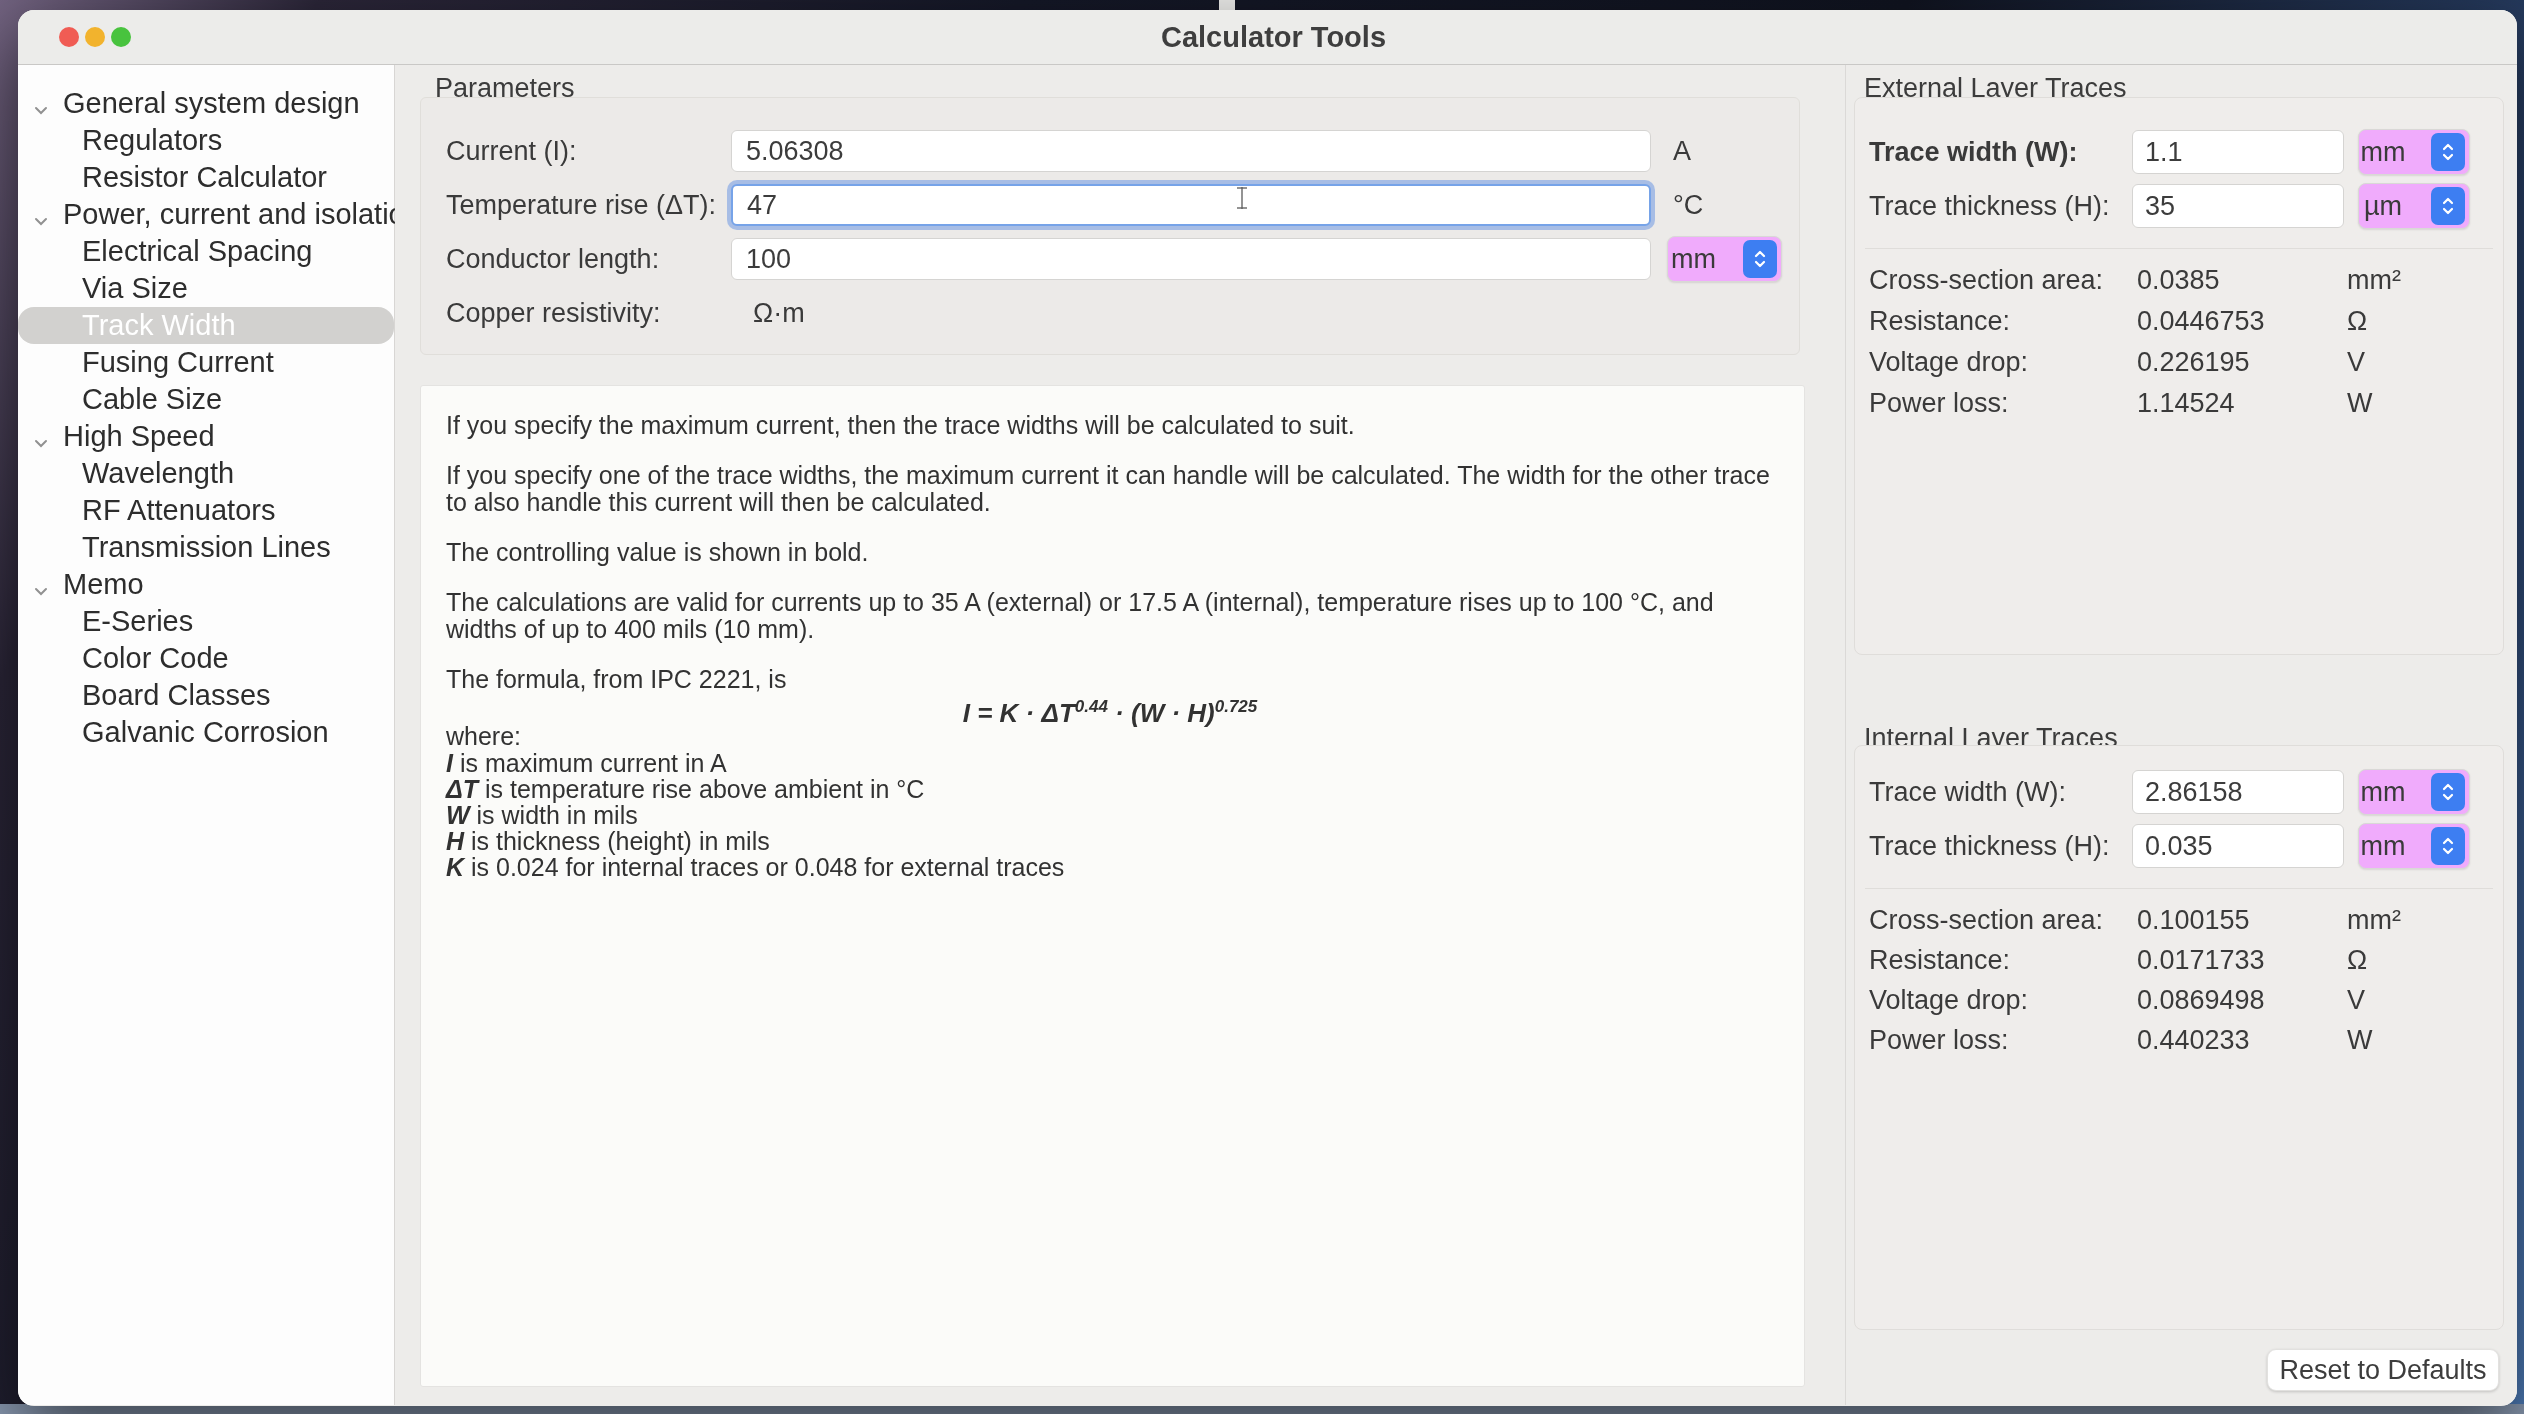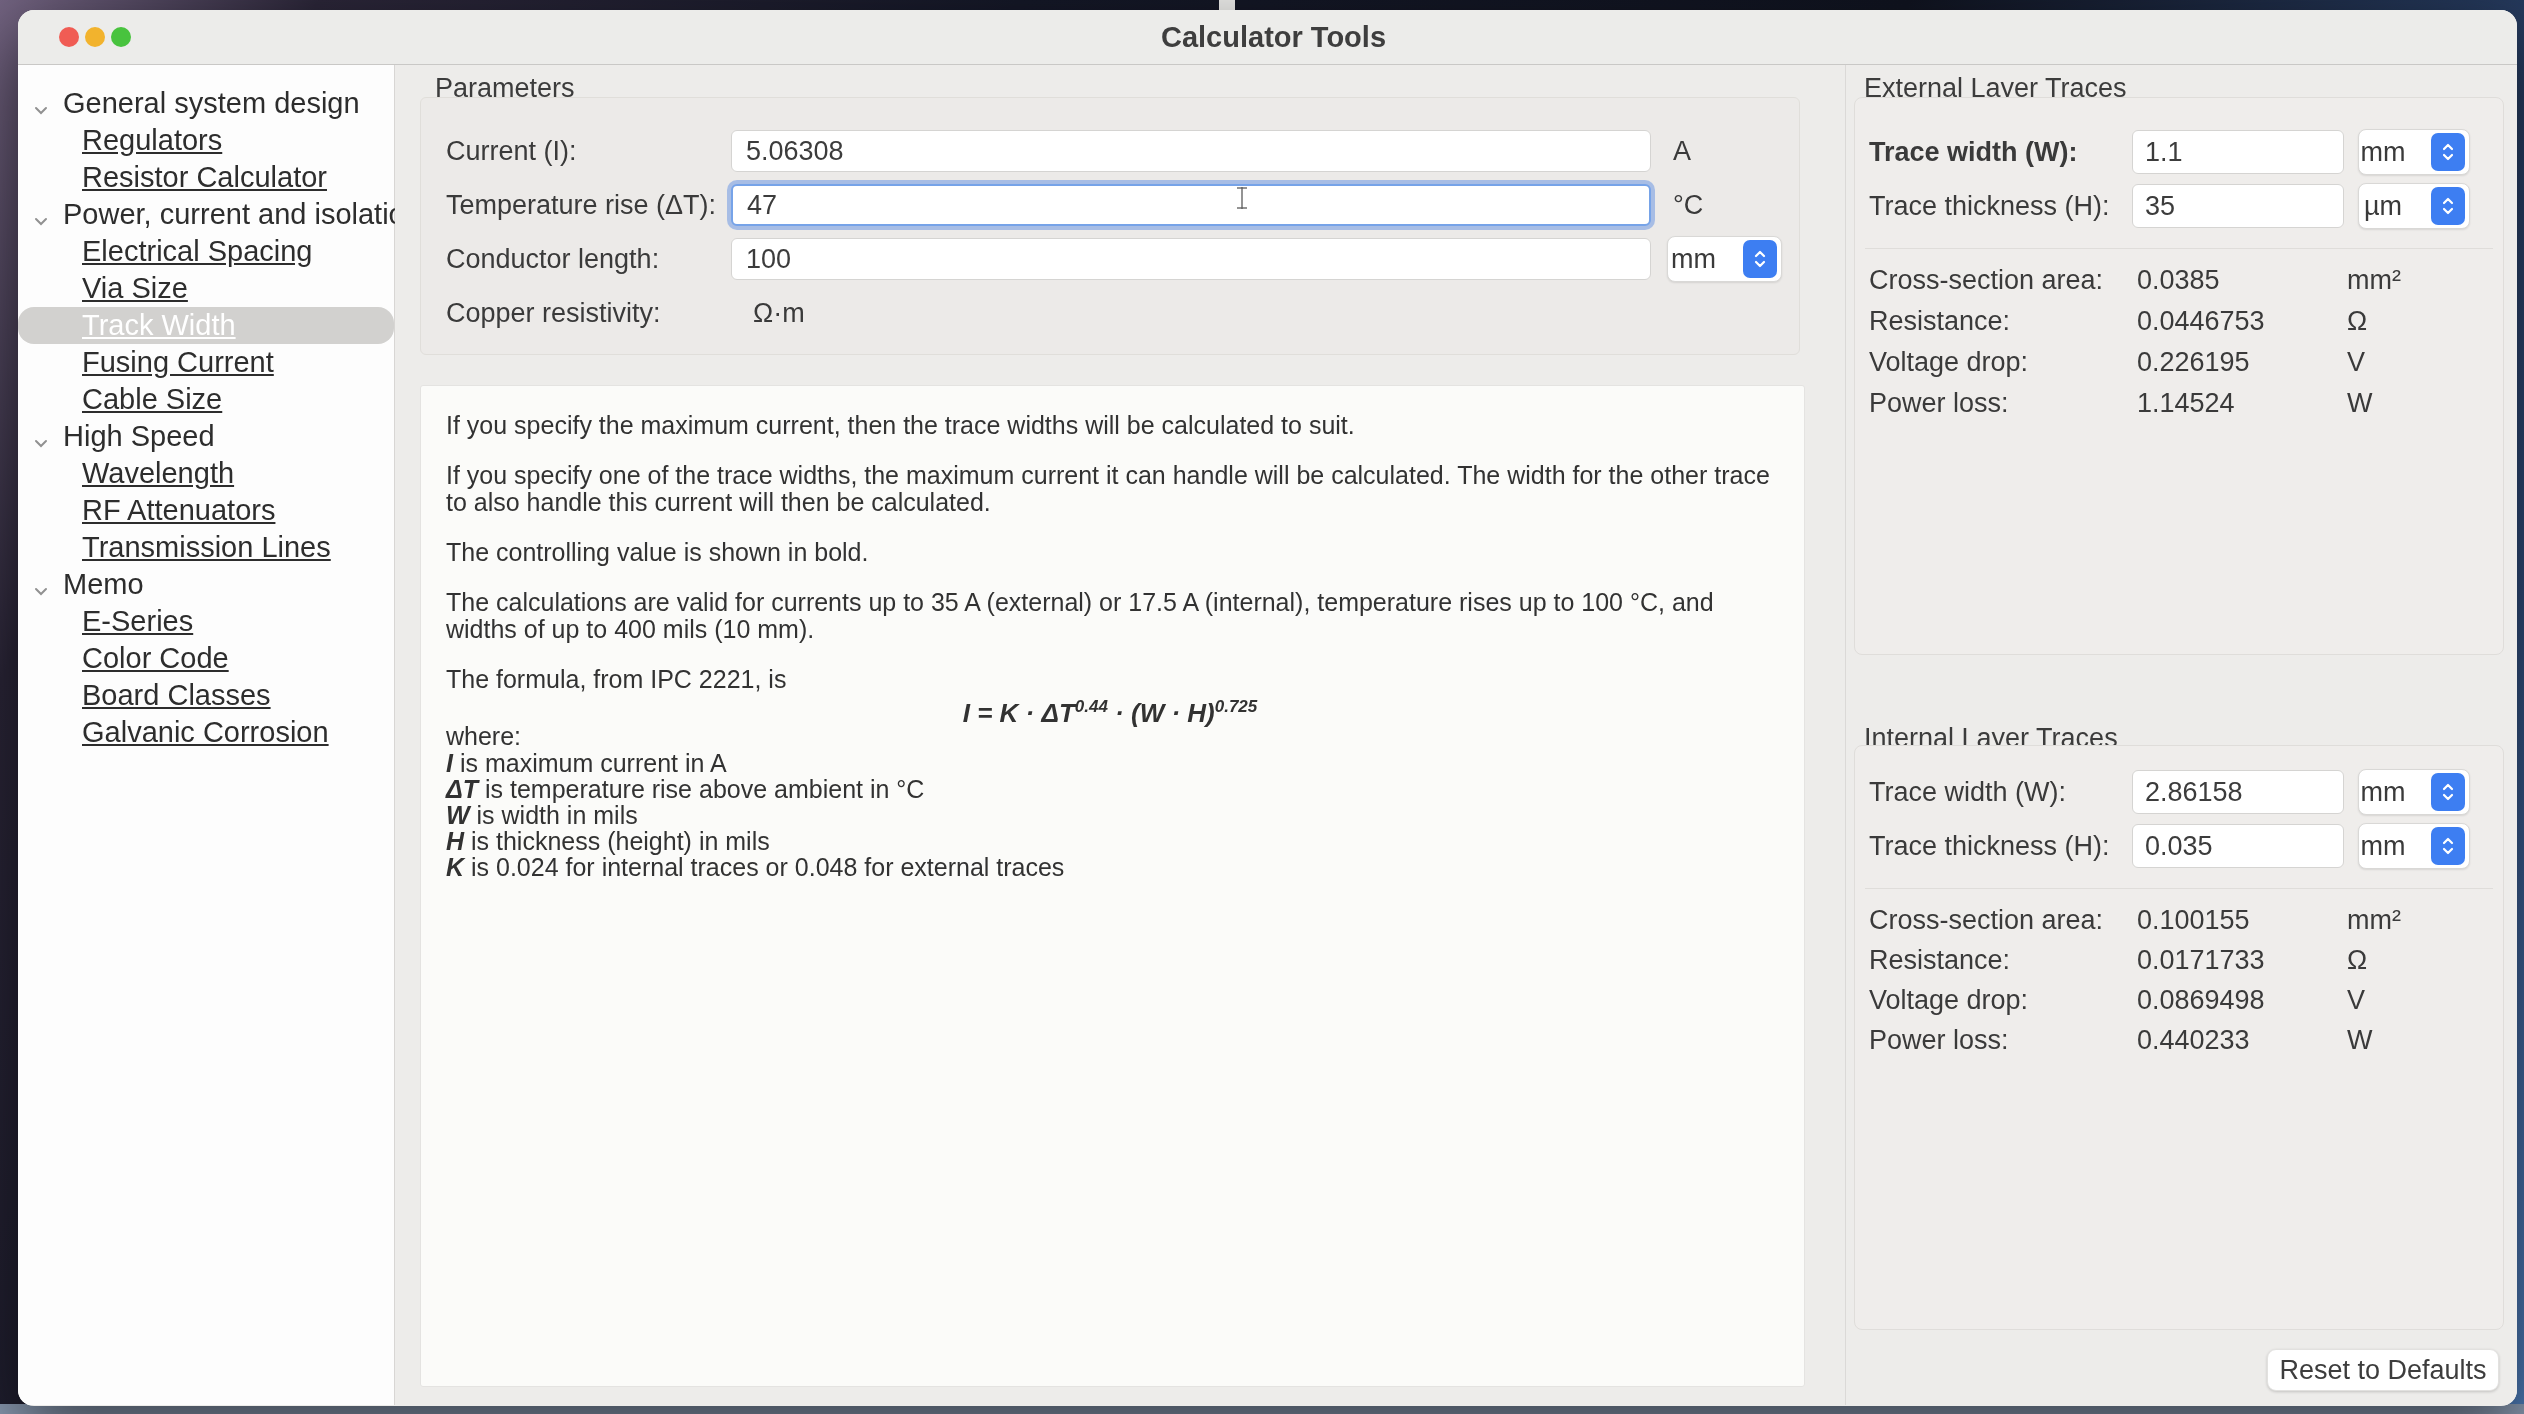--- a/index.html
+++ b/index.html
@@ -18,37 +18,37 @@
   .tl.yellow { background:#f2b32d; }
   .tl.green { background:#48c33e; }
   .title { text-align:center; line-height:55px; font-size:29px; font-weight:bold; color:#3e3e3e; }
 
   .content { display:flex; height:1340px; }
 
   
   .sidebar { width:377px; background:#fdfdfd; border-right:1px solid #d8d6d4; padding-top:20px; font-size:29px; color:#2d2d2d; flex:none; }
   .srow { height:37px; display:flex; align-items:center; position:relative; white-space:nowrap; }
   .srow.l0 { padding-left:45px; }
-  .srow.l1 { padding-left:64px;text-decoration:underline; }
+  .srow.l1 { padding-left:64px; }
   .srow.selected { background:#d2d1cf; color:#ffffff;border-radius:16px; }
   .chev { position:absolute; left:13px; top:50%; transform:translateY(-50%); width:20px; height:20px; }
 
   
   .main { width:1450px; position:relative; background:#edecea; flex:none; }
   .group-title { font-size:27px; color:#3c3c3c; }
   .main .group-title { position:absolute; left:40px; top:8px; }
   .params-box { position:absolute; left:25px; top:32px; width:1380px; height:258px; background:#eceae8; border:1px solid #e0deda; border-radius:6px; padding-top:32px; }
   .prow { display:flex; align-items:center; margin:0 0 12px 25px; height:42px; }
   .plabel { width:285px; font-size:27px; color:#3a3a3a; }
   .pinput { width:920px; height:42px; border:1px solid #d5d4d2; border-radius:6px; background:#fff; font-size:27px; color:#3c3c3c; padding:0 14px; font-family:"Liberation Sans", sans-serif; outline:none; }
   .pinput.focused { border:2px solid #76a3e8; box-shadow:0 0 0 4px rgba(84,135,227,.45); }
   .pinput.disabled { background:#f3f2f0; color:#b4b3b1; border-color:#e3e2e0; }
   .punit { margin-left:22px; font-size:27px; color:#3a3a3a; white-space:nowrap; }
 
-  .unit-dd { margin-left:16px; width:115px; height:46px; background:#ffffff; border:1px solid #d9d8d6; border-radius:8px; display:flex; align-items:center; box-shadow:0 1px 2px rgba(0,0,0,.10);gap:24px; }
+  .unit-dd { margin-left:16px; width:115px; height:46px; background:#f0abfc; border:1px solid #d9d8d6; border-radius:8px; display:flex; align-items:center; box-shadow:0 1px 2px rgba(0,0,0,.10);gap:24px; }
   .unit-dd .u { flex:1; text-align:center; font-size:27px; color:#3a3a3a; }
   .stepper { width:34px; height:38px; margin-right:4px; background:#3d7ef2; border-radius:7px; display:flex; align-items:center; justify-content:center; flex:none; }
 
   .info-panel { position:absolute; left:25px; top:320px; width:1385px; height:1002px; background:#fbfbf9; border:1px solid #e4e3e1; border-radius:3px; padding:26px 30px 0 25px; font-size:25px; line-height:27px; color:#323232; }
   .info-panel p { margin:0 0 23px 0; }
   .info-panel p.tight { margin-bottom:0; }
   .formula-line { text-align:center; font-weight:bold; font-style:italic; font-size:26px; height:28px; }
   .formula-line sup { font-size:17px; }
   .def { line-height:26px; }
   .def .var { font-weight:bold; font-style:italic; }

